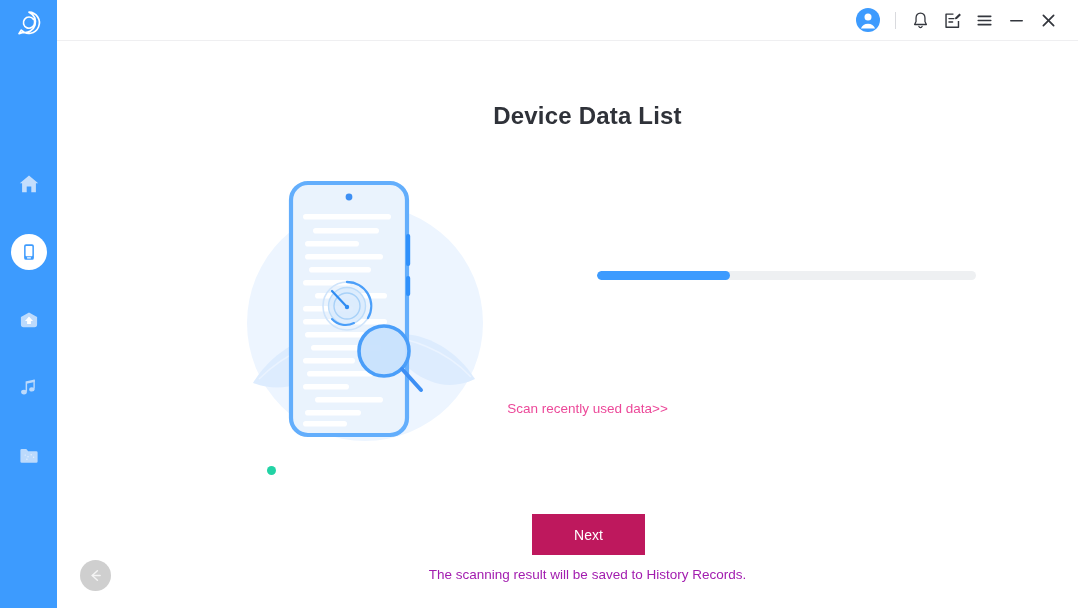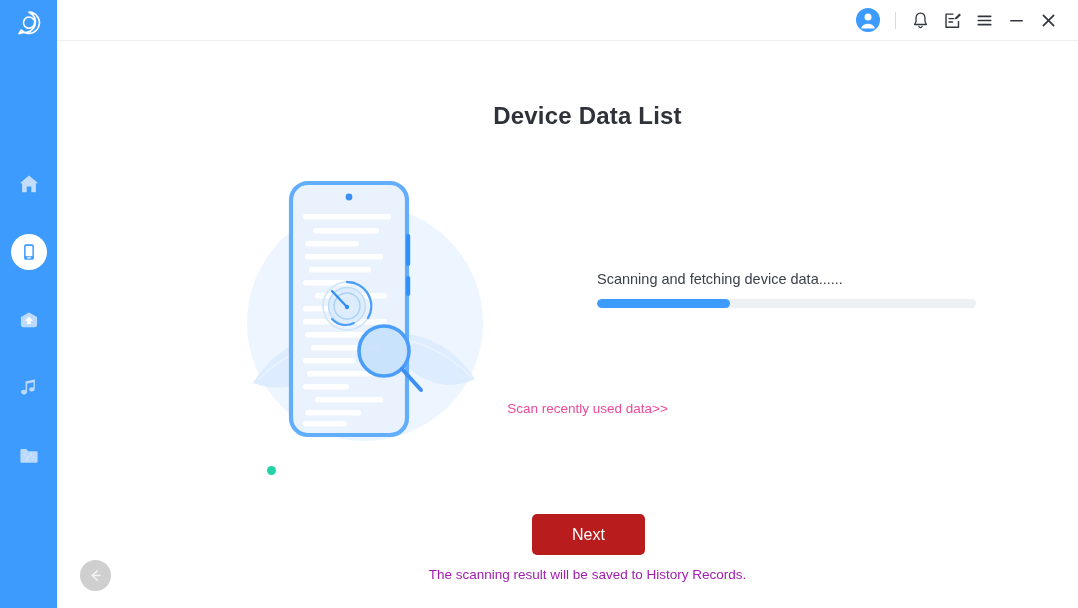--- a/index.html
+++ b/index.html
@@ -214,25 +214,25 @@
     cursor: pointer;
   }
 
   
   .next-btn {
     position: absolute;
     left: 455px;
     top: 473px;
     width: 113px;
     height: 41px;
-    border-radius: 5px;
-    background: #b91c1c;
+    border-radius: 0;
+    background: #be185d;
     border: none;
     color: #ffffff;
-    font-size: 16px;
+    font-size: 14px;
     font-family: "Liberation Sans", sans-serif;
     cursor: default;
   }
 
   .footer-note {
     position: absolute;
     left: 0; top: 526px;
     width: 1021px;
     text-align: center;
     font-size: 13.5px;
@@ -429,21 +429,20 @@
 
         <g>
           <circle cx="147" cy="180" r="25" fill="#c8e1fd" opacity="0.95"></circle>
           <circle cx="147" cy="180" r="25" fill="none" stroke="#4a9ef9" stroke-width="3.6"></circle>
           <line x1="165" y1="198" x2="184" y2="219" stroke="#3d8ff4" stroke-width="4" stroke-linecap="round"></line>
         </g>
       </svg>
     </div>
 
     <div class="status-panel">
-      <div class="scan-text">Scanning and fetching device data......</div>
       <div class="progress-track">
         <div class="progress-fill" style="width: 35%;"></div>
       </div>
     </div>
 
     <div class="recent-link">Scan recently used data&gt;&gt;</div>
 
     <div class="device-row">
       <span class="device-dot" style="background: rgb(34, 211, 165);"></span>
     </div>

